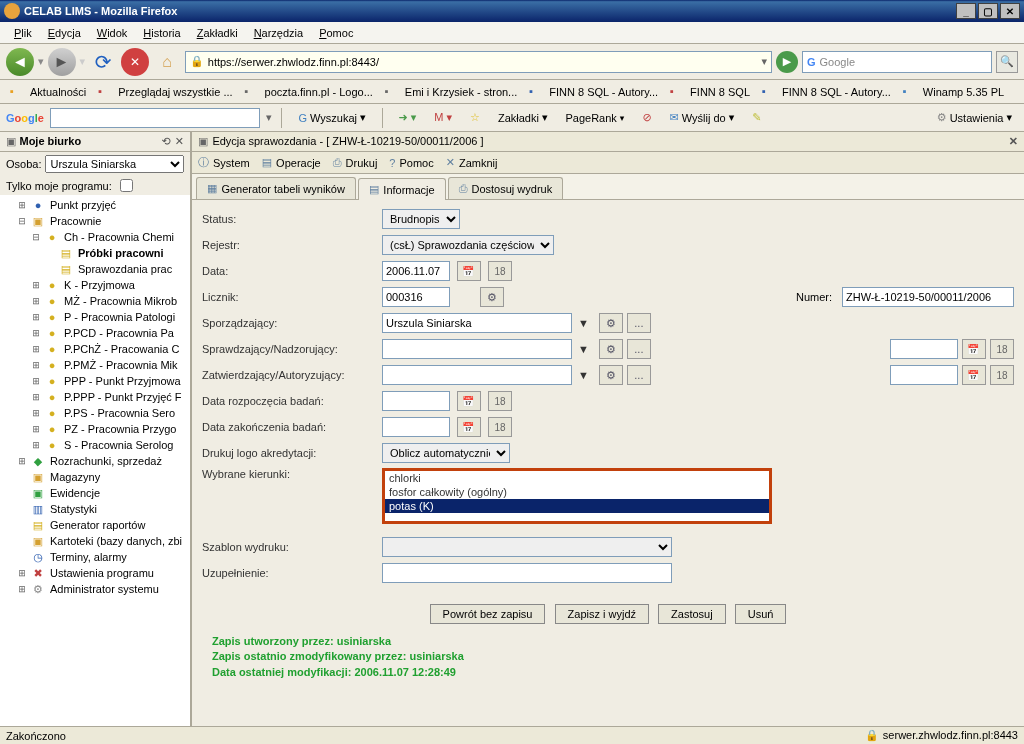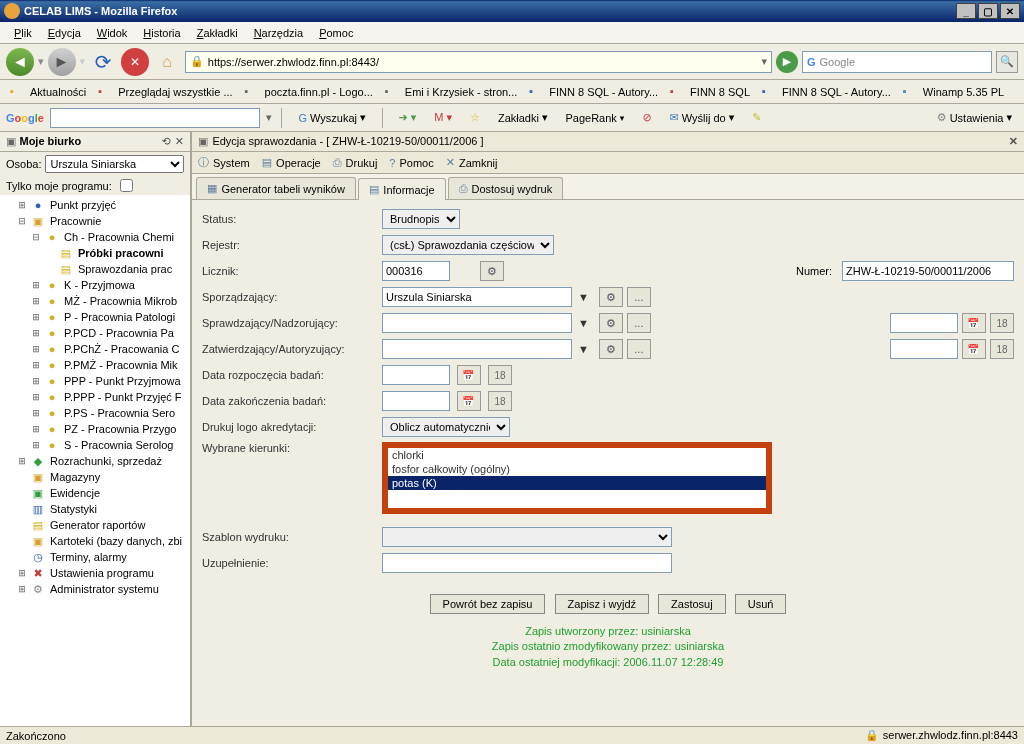--- a/index.html
+++ b/index.html
@@ -88,26 +88,26 @@
 .c-tab { padding: 4px 10px; background: #e8e6d8; border: 1px solid #aca899; border-bottom: none; border-radius: 3px 3px 0 0; cursor: pointer; display: flex; align-items: center; gap: 4px; }
 .c-tab.active { background: #f0ede3; position: relative; top: 1px; }
 
 .form { flex: 1; padding: 8px 10px; overflow-y: auto; position: relative; }
 .frow { display: flex; align-items: center; margin-bottom: 4px; min-height: 22px; }
 .flabel { width: 180px; color: #333; }
 .fctrl select, .fctrl input[type=text] { height: 20px; border: 1px solid #7f9db9; font-size: 11px; padding: 1px 3px; }
 .fbtn { width: 24px; height: 20px; background: #e8e6d8; border: 1px solid #999; margin-left: 4px; display: inline-flex; align-items: center; justify-content: center; cursor: pointer; color: #556; }
 .fbtn.cal { color: #666; font-size: 10px; }
 .dd-arrow { color: #333; padding: 0 6px; cursor: pointer; }
-.kier-list { width: 390px; height: 72px; border: 6px solid #c2410c; background: white; overflow-y: scroll; }
+.kier-list { width: 390px; height: 56px; border: 3px solid #c2410c; background: white; overflow-y: scroll; }
 .kier-list .opt { padding: 1px 4px; color: #333; }
 .kier-list .opt.sel { background: #0a246a; color: white; }
 .action-row { text-align: center; padding: 16px 0 8px; }
 .action-row button { padding: 3px 12px; margin: 0 3px; background: #e8e6d8; border: 1px solid #888; cursor: pointer; font-size: 11px; }
-.meta { color: #20a030; text-align: center; font-size: 10px; padding: 2px 10px 6px; line-height: 1.4; }
+.meta { color: #20a030; text-align: left; font-size: 10px; padding: 2px 10px 6px; line-height: 1.4; font-weight: bold; }
 
 
 .statusbar { height: 18px; background: #ece9d8; border-top: 1px solid #aca899; display: flex; align-items: center; padding: 0 6px; justify-content: space-between; font-size: 11px; }
 .statusbar .lock2 { color: #c4a030; margin-right: 4px; }
 </style>
 </head>
 <body>
 
 <div class="titlebar">
   <span class="ff-icon"></span>
@@ -396,20 +396,28 @@
     <div class="form">
       <div class="frow">
         <span class="flabel">Status:</span>
         <span class="fctrl"><select style="width:78px;"><option>Brudnopis</option></select></span>
       </div>
       <div class="frow">
         <span class="flabel">Rejestr:</span>
         <span class="fctrl"><select style="width:172px;"><option>(csŁ) Sprawozdania częściowe - Ł</option></select></span>
       </div>
       <div class="frow">
+        <span class="flabel">Data:</span>
+        <span class="fctrl">
+          <input type="text" style="width: 68px;" value="2006.11.07">
+          <span class="fbtn cal">📅</span>
+          <span class="fbtn cal">18</span>
+        </span>
+      </div>
+      <div class="frow">
         <span class="flabel">Licznik:</span>
         <span class="fctrl"><input type="text" style="width: 68px;" value="000316"></span>
         <span class="fbtn" style="margin-left:30px;">⚙</span>
         <span style="flex:1;"></span>
         <span style="margin-right:10px;">Numer:</span>
         <input type="text" style="width: 172px; height: 20px; border: 1px solid rgb(127, 157, 185); padding: 1px 3px;" value="ZHW-Ł-10219-50/00011/2006">
       </div>
       <div class="frow">
         <span class="flabel">Sporządzający:</span>
         <span class="fctrl"><input type="text" style="width: 190px;" value="Urszula Siniarska"></span>

